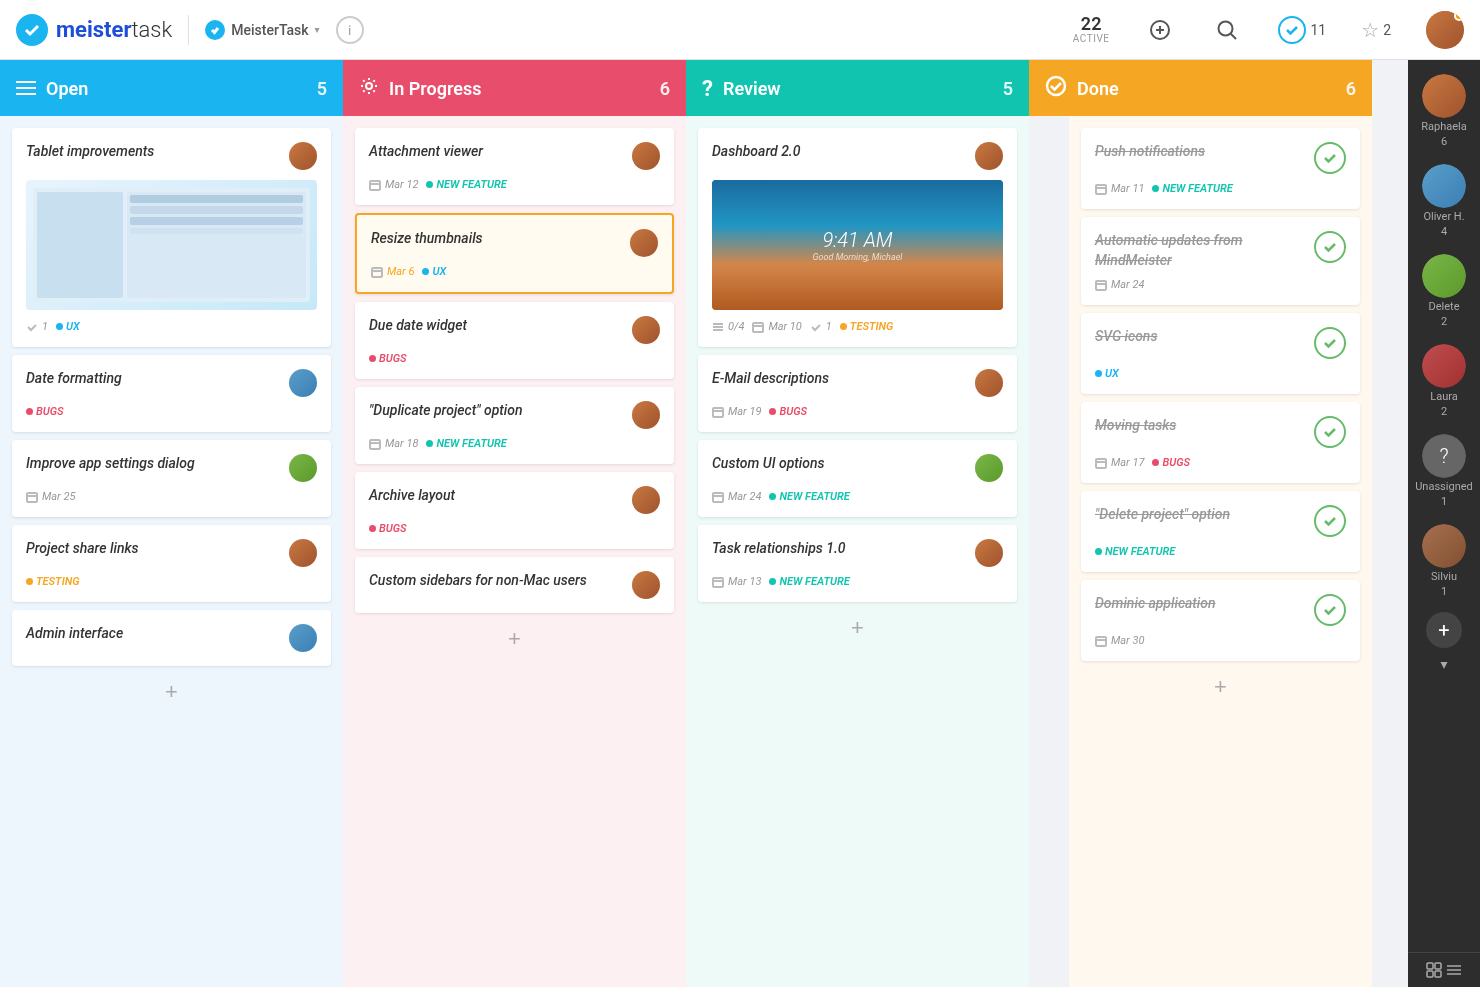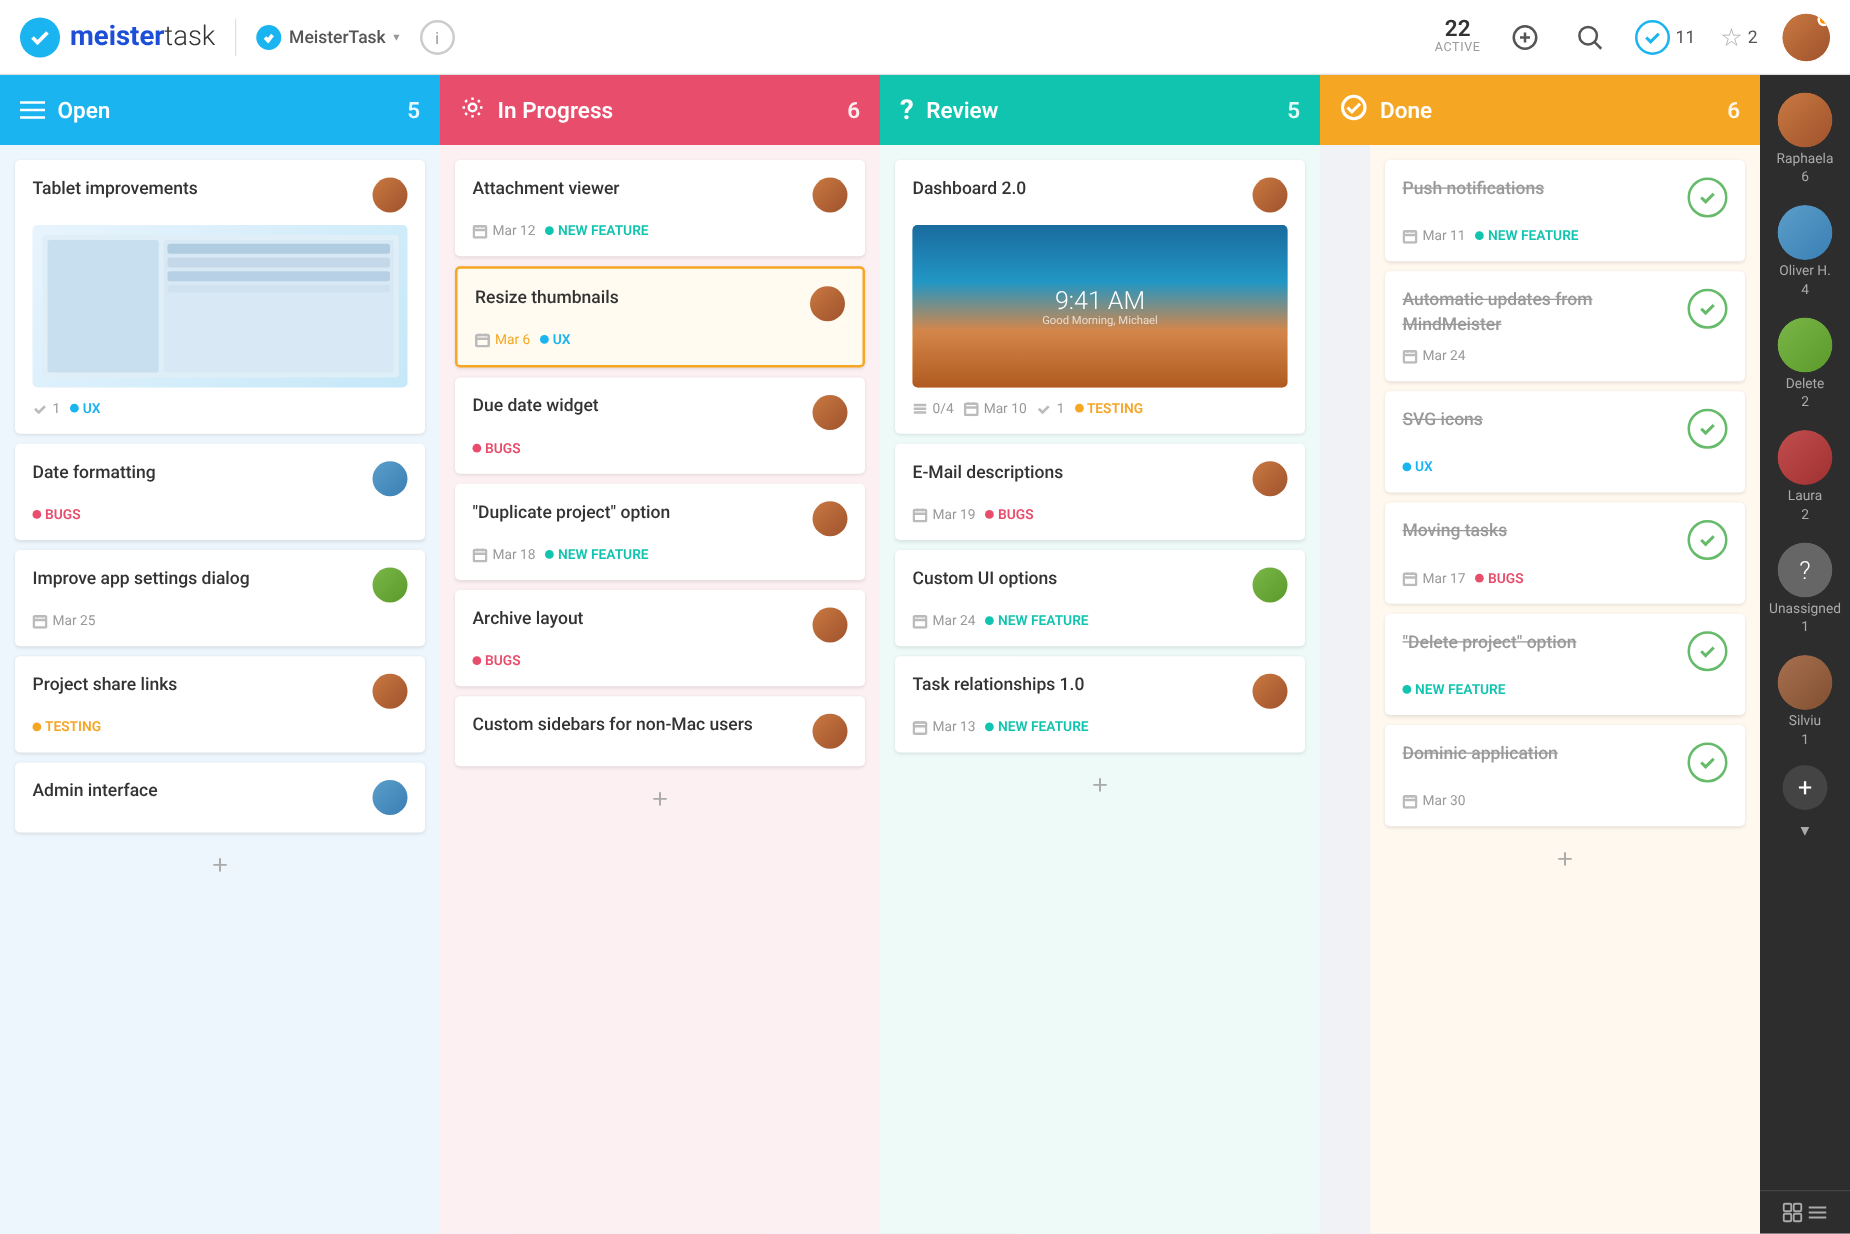--- a/index.html
+++ b/index.html
@@ -17,38 +17,38 @@
     .logo-text { font-size: 22px; font-weight: 300; color: #333; }
     .logo-text span { color: #1d4ed8; font-weight: 700; }
     .nav-divider { width: 1px; height: 30px; background: #e0e0e0; }
     .project-selector { display: flex; align-items: center; gap: 6px; cursor: pointer; }
     .project-check { width: 20px; height: 20px; background: #1ab4f0; border-radius: 50%; display: flex; align-items: center; justify-content: center; }
     .project-check svg { width: 10px; height: 10px; fill: none; stroke: #fff; stroke-width: 3; }
     .project-name { font-size: 14px; color: #555; font-weight: 500; }
     .project-arrow { font-size: 10px; color: #999; }
     .info-icon { width: 28px; height: 28px; border: 2px solid #ccc; border-radius: 50%; display: flex; align-items: center; justify-content: center; font-size: 13px; color: #999; cursor: pointer; }
     .nav-spacer { flex: 1; }
-    .nav-right { display: flex; align-items: center; gap: 20px; }
+    .nav-right { display: flex; align-items: center; gap: 35px; }
     .active-count { display: flex; flex-direction: column; align-items: center; cursor: pointer; }
     .active-num { font-size: 18px; font-weight: 600; color: #333; line-height: 1; }
     .active-label { font-size: 10px; color: #999; letter-spacing: 0.5px; }
     .nav-icon-btn { width: 32px; height: 32px; display: flex; align-items: center; justify-content: center; cursor: pointer; }
     .nav-icon-btn svg { width: 22px; height: 22px; fill: none; stroke: #555; stroke-width: 2; }
     .badge-btn { display: flex; align-items: center; gap: 4px; cursor: pointer; }
     .badge-circle { width: 28px; height: 28px; border: 2px solid #1ab4f0; border-radius: 50%; display: flex; align-items: center; justify-content: center; }
     .badge-circle svg { width: 14px; height: 14px; fill: none; stroke: #1ab4f0; stroke-width: 2.5; }
     .badge-num { font-size: 14px; color: #555; }
     .star-btn { display: flex; align-items: center; gap: 4px; cursor: pointer; }
     .star-icon { font-size: 20px; color: #aaa; }
     .user-avatar { width: 38px; height: 38px; border-radius: 50%; background: #c87941; overflow: hidden; position: relative; cursor: pointer; }
     .user-avatar-img { width: 100%; height: 100%; object-fit: cover; background: linear-gradient(135deg, #c87941, #a0522d); border-radius: 50%; }
     .notif-dot { position: absolute; top: 0; right: 0; width: 10px; height: 10px; background: #ff9800; border-radius: 50%; border: 2px solid #fff; }
 
     
-    .board-area { display: flex; height: calc(987px - 60px); }
+    .board-area { display: flex; height: calc(987px - 60px); gap: 36px; }
 
     
     .columns-wrapper { display: flex; flex: 1; overflow: hidden; }
     .column { display: flex; flex-direction: column; flex: 1; min-width: 0; }
 
     
     .col-header { display: flex; align-items: center; padding: 0 16px; height: 56px; gap: 10px; }
     .col-header.open { background: #1ab4f0; }
     .col-header.inprogress { background: #e84d6b; }
     .col-header.review { background: #11c4b0; }
@@ -58,21 +58,21 @@
     .hamburger { display: flex; flex-direction: column; gap: 4px; cursor: pointer; }
     .hamburger span { display: block; width: 20px; height: 2px; background: #fff; }
     .gear-icon { font-size: 16px; }
 
     
     .col-body { flex: 1; overflow-y: auto; padding: 12px; display: flex; flex-direction: column; gap: 8px; background: #eef0f3; }
     .col-body::-webkit-scrollbar { width: 4px; }
     .col-body::-webkit-scrollbar-thumb { background: #ccc; border-radius: 2px; }
 
     
-    .card { background: #fff; border-radius: 4px; padding: 14px; box-shadow: 0 1px 3px rgba(0,0,0,0.1); cursor: pointer; }
+    .card { background: #fff; border-radius: 4px; padding: 14px; box-shadow: 0 1px 3px rgba(0,0,0,0.1); cursor: pointer; font-style: italic; }
     .card.highlighted { border: 2px solid #f5a623; background: #fffbf0; }
     .card-header { display: flex; justify-content: space-between; align-items: flex-start; }
     .card-title { font-size: 14px; font-weight: 500; color: #333; line-height: 1.4; flex: 1; }
     .card-avatar { width: 28px; height: 28px; border-radius: 50%; flex-shrink: 0; margin-left: 8px; }
     .card-meta { display: flex; align-items: center; gap: 8px; margin-top: 8px; flex-wrap: wrap; }
     .card-meta-item { display: flex; align-items: center; gap: 4px; font-size: 11px; color: #999; }
     .card-meta-item svg { width: 12px; height: 12px; fill: none; stroke: #bbb; stroke-width: 2; }
     .tag { display: inline-flex; align-items: center; gap: 3px; font-size: 11px; font-weight: 600; }
     .tag-dot { width: 7px; height: 7px; border-radius: 50%; display: inline-block; }
     .tag.bugs { color: #e84d6b; }

